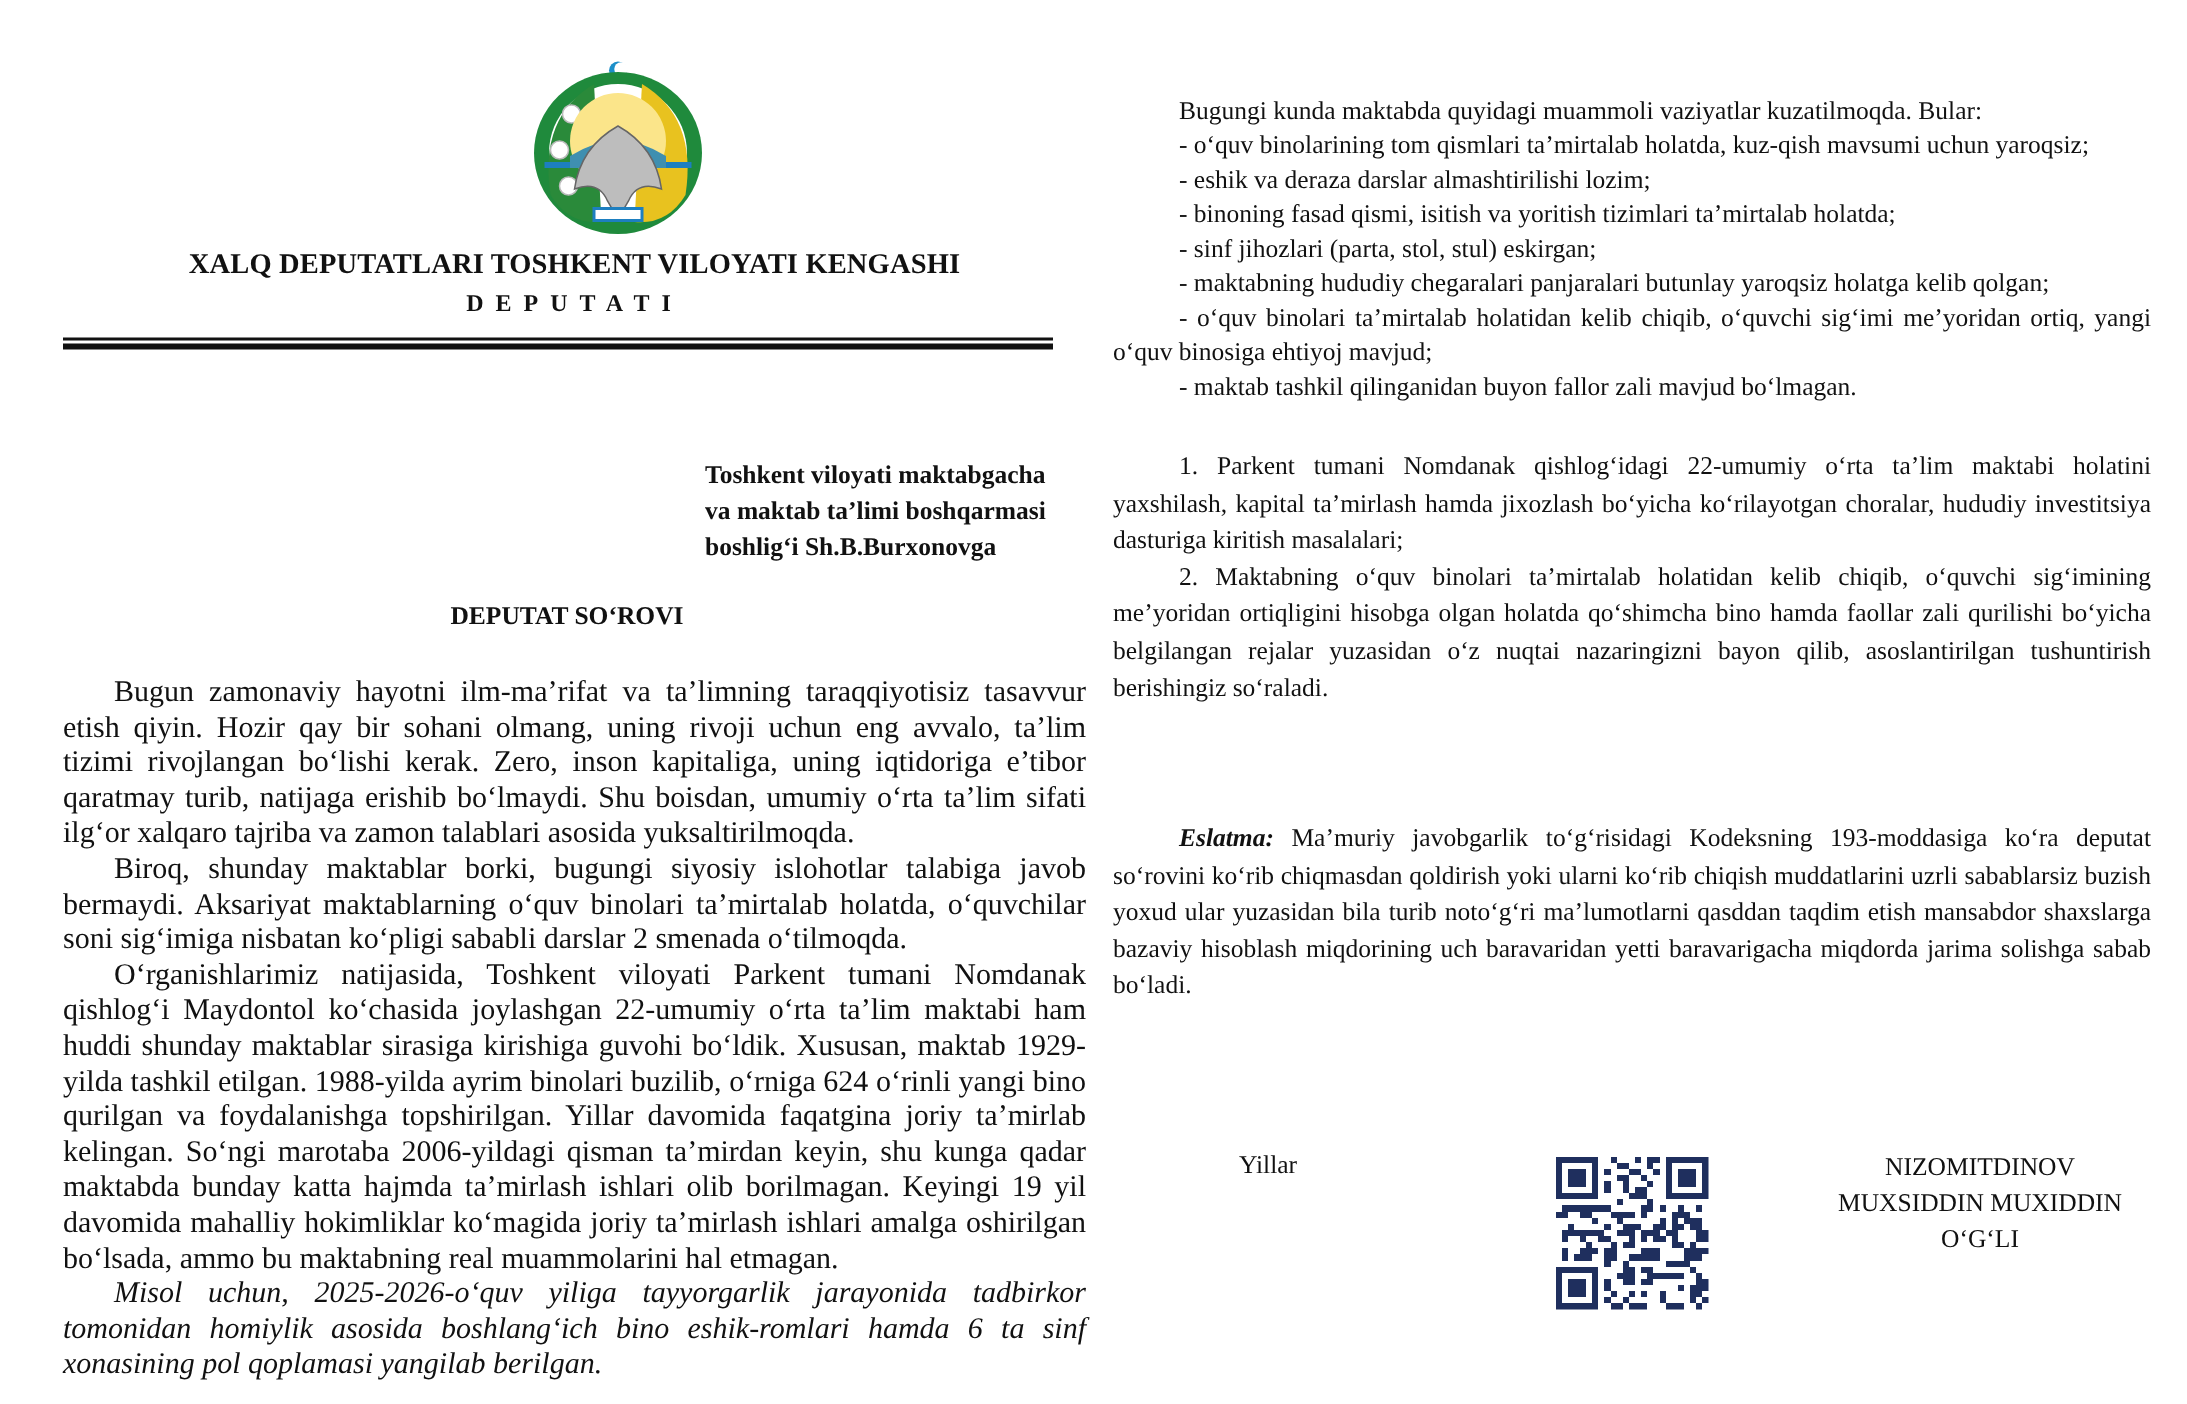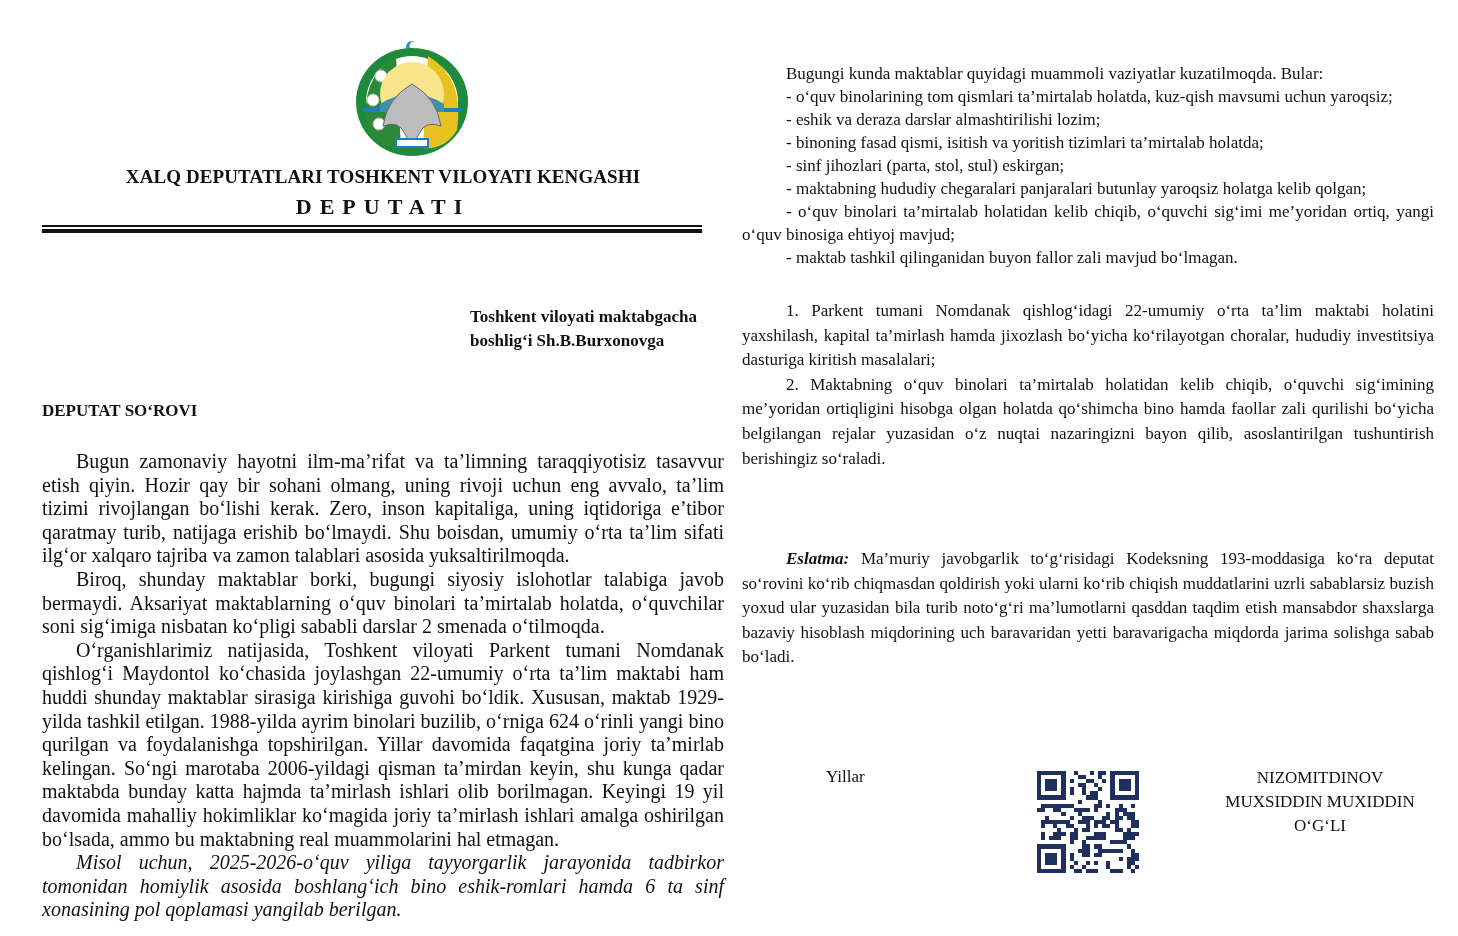--- a/index.html
+++ b/index.html
@@ -5,27 +5,27 @@
   html, body { margin: 0; padding: 0; background: #ffffff; }
   body { width: 1458px; height: 936px; position: relative; overflow: hidden;
     font-family: "Liberation Serif", "DejaVu Serif", serif; color: #111; }
   .col-left { position: absolute; left: 42px; top: 0; width: 682px; }
   .col-right { position: absolute; left: 742px; top: 0; width: 692px; }
 
   .emblem { position: absolute; left: 311px; top: 38px; width: 118px; height: 120px; }
   .org-title { position: absolute; left: 0; top: 166px; width: 682px; text-align: center;
     font-weight: bold; font-size: 19px; letter-spacing: 0.1px; }
   .org-sub { position: absolute; left: 0; top: 194px; width: 682px; text-align: center;
-    font-weight: bold; font-size: 22px; letter-spacing: 8px; }
+    font-weight: bold; font-size: 16px; letter-spacing: 8px; }
   .rule-thin { position: absolute; left: 0; top: 225px; width: 660px; height: 2px; background: #111; }
   .rule-thick { position: absolute; left: 0; top: 229px; width: 660px; height: 4px; background: #111; }
 
   .addressee { position: absolute; left: 428px; top: 305px; width: 260px;
     font-weight: bold; font-size: 17px; line-height: 24px; }
-  .doc-title { position: absolute; left: 0; top: 401px; width: 672px; text-align: left;
+  .doc-title { position: absolute; left: 0; top: 401px; width: 672px; text-align: center;
     font-weight: bold; font-size: 17px; }
 
   .body-left { position: absolute; left: 0; top: 450px; width: 682px;
     font-size: 20px; line-height: 23.6px; text-align: justify; }
   .body-left p { margin: 0; text-indent: 34px; }
   .italic { font-style: italic; }
 
   .body-right { position: absolute; left: 0; top: 62px; width: 692px;
     font-size: 17px; line-height: 23px; text-align: justify; }
   .body-right p { margin: 0; text-indent: 44px; }
@@ -64,36 +64,37 @@
     <rect x="42" y="100" width="34" height="10" fill="#1d7fc0"></rect>
     <rect x="44" y="102" width="30" height="6" fill="#fff"></rect>
   </svg>
   <div class="org-title">XALQ DEPUTATLARI TOSHKENT VILOYATI KENGASHI</div>
   <div class="org-sub">DEPUTATI</div>
   <div class="rule-thin"></div>
   <div class="rule-thick"></div>
 
   <div class="addressee">
     <div>Toshkent viloyati maktabgacha</div>
+    <div>va maktab ta’limi boshqarmasi</div>
     <div>boshlig‘i Sh.B.Burxonovga</div>
   </div>
 
   <div class="doc-title">DEPUTAT SO‘ROVI</div>
 
   <div class="body-left">
     <p>Bugun zamonaviy hayotni ilm-ma’rifat va ta’limning taraqqiyotisiz tasavvur etish qiyin. Hozir qay bir sohani olmang, uning rivoji uchun eng avvalo, ta’lim tizimi rivojlangan bo‘lishi kerak. Zero, inson kapitaliga, uning iqtidoriga e’tibor qaratmay turib, natijaga erishib bo‘lmaydi. Shu boisdan, umumiy o‘rta ta’lim sifati ilg‘or xalqaro tajriba va zamon talablari asosida yuksaltirilmoqda.</p>
     <p>Biroq, shunday maktablar borki, bugungi siyosiy islohotlar talabiga javob bermaydi. Aksariyat maktablarning o‘quv binolari ta’mirtalab holatda, o‘quvchilar soni sig‘imiga nisbatan ko‘pligi sababli darslar 2 smenada o‘tilmoqda.</p>
     <p>O‘rganishlarimiz natijasida, Toshkent viloyati Parkent tumani Nomdanak qishlog‘i Maydontol ko‘chasida joylashgan 22-umumiy o‘rta ta’lim maktabi ham huddi shunday maktablar sirasiga kirishiga guvohi bo‘ldik. Xususan, maktab 1929-yilda tashkil etilgan. 1988-yilda ayrim binolari buzilib, o‘rniga 624 o‘rinli yangi bino qurilgan va foydalanishga topshirilgan. Yillar davomida faqatgina joriy ta’mirlab kelingan. So‘ngi marotaba 2006-yildagi qisman ta’mirdan keyin, shu kunga qadar maktabda bunday katta hajmda ta’mirlash ishlari olib borilmagan. Keyingi 19 yil davomida mahalliy hokimliklar ko‘magida joriy ta’mirlash ishlari amalga oshirilgan bo‘lsada, ammo bu maktabning real muammolarini hal etmagan.</p>
     <p class="italic">Misol uchun, 2025-2026-o‘quv yiliga tayyorgarlik jarayonida tadbirkor tomonidan homiylik asosida boshlang‘ich bino eshik-romlari hamda 6 ta sinf xonasining pol qoplamasi yangilab berilgan.</p>
   </div>
 </div>
 
 <div class="col-right">
   <div class="body-right">
-    <p>Bugungi kunda maktablar quyidagi muammoli vaziyatlar kuzatilmoqda. Bular:</p>
+    <p>Bugungi kunda maktabda quyidagi muammoli vaziyatlar kuzatilmoqda. Bular:</p>
     <p>- o‘quv binolarining tom qismlari ta’mirtalab holatda, kuz-qish mavsumi uchun yaroqsiz;</p>
     <p>- eshik va deraza darslar almashtirilishi lozim;</p>
     <p>- binoning fasad qismi, isitish va yoritish tizimlari ta’mirtalab holatda;</p>
     <p>- sinf jihozlari (parta, stol, stul) eskirgan;</p>
     <p>- maktabning hududiy chegaralari panjaralari butunlay yaroqsiz holatga kelib qolgan;</p>
     <p>- o‘quv binolari ta’mirtalab holatidan kelib chiqib, o‘quvchi sig‘imi me’yoridan ortiq, yangi o‘quv binosiga ehtiyoj mavjud;</p>
     <p>- maktab tashkil qilinganidan buyon fallor zali mavjud bo‘lmagan.</p>
   </div>
 
   <div class="sec2">

